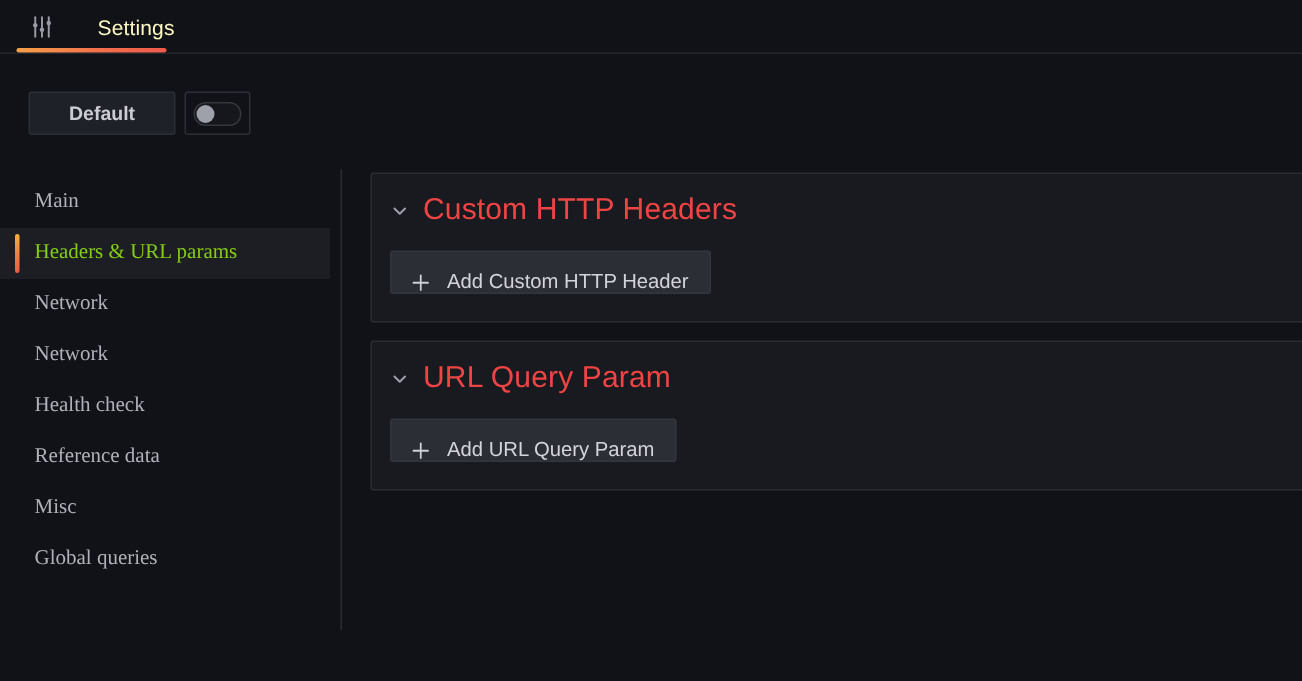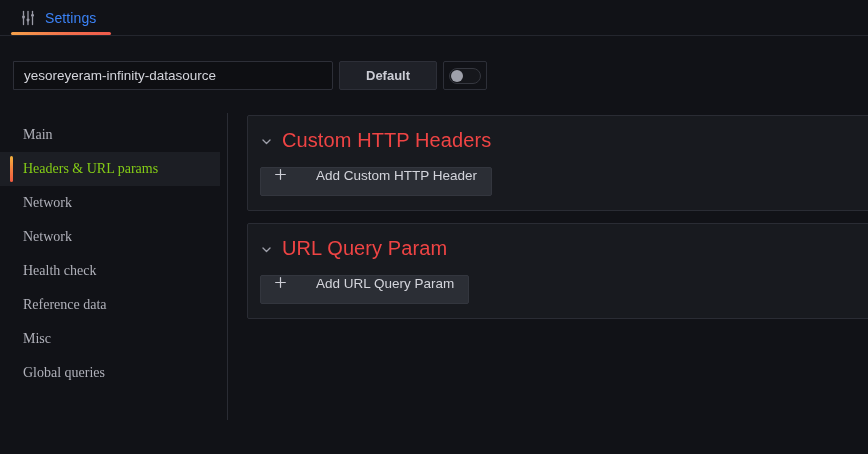--- a/index.html
+++ b/index.html
@@ -33,22 +33,23 @@
     padding: 0 10px 0 9px;
     cursor: pointer;
   }
   .tab-icon {
     width: 16px; height: 16px;
     display: block;
     color: #9a9aa6;
   }
   .tab-label {
     font-size: 14px;
-    color: #3b82f6;
+    color: #fef9c3;
     letter-spacing: .1px;
+    margin-left: 20px;
   }
   .tab-underline {
     position: absolute;
     left: 11px;
     bottom: 0px;
     width: 100px;
     height: 3px;
     border-radius: 2px;
     background: linear-gradient(90deg, #f5a04a 0%, #f2704c 55%, #ef5a4c 100%);
   }
@@ -179,22 +180,22 @@
     flex: none;
   }
   .panel-title {
     font-size: 20px;
     color: #ef4444;
     letter-spacing: .1px;
   }
   .panel-body { padding: 12px 0 0 12px; }
   .btn {
     display: inline-flex;
-    align-items: flex-start;
-    gap: 29px;
+    align-items: flex-end;
+    gap: 11px;
     height: 29px;
     padding: 0 14px 0 13px;
     background: #2b2e35;
     border: 1px solid #33363e;
     border-radius: 2px;
     color: #d3d4db;
     font-family: "Liberation Sans", sans-serif;
     font-size: 13.5px;
     cursor: pointer;
   }
@@ -218,21 +219,20 @@
         <circle cx="12.5" cy="5.3" r="1.5" fill="currentColor" stroke="none"></circle>
       </svg>
     </span>
     <span class="tab-label">Settings</span>
   </div>
   <div class="tab-underline"></div>
 </div>
 
 <div class="namerow">
   <div class="field-group">
-    <input class="name-input" type="text" value="yesoreyeram-infinity-datasource" style="">
   </div>
   <div class="default-label">Default</div>
   <div class="toggle-box">
     <div class="toggle">
       <div class="knob"></div>
     </div>
   </div>
 </div>
 
 <div class="content">

